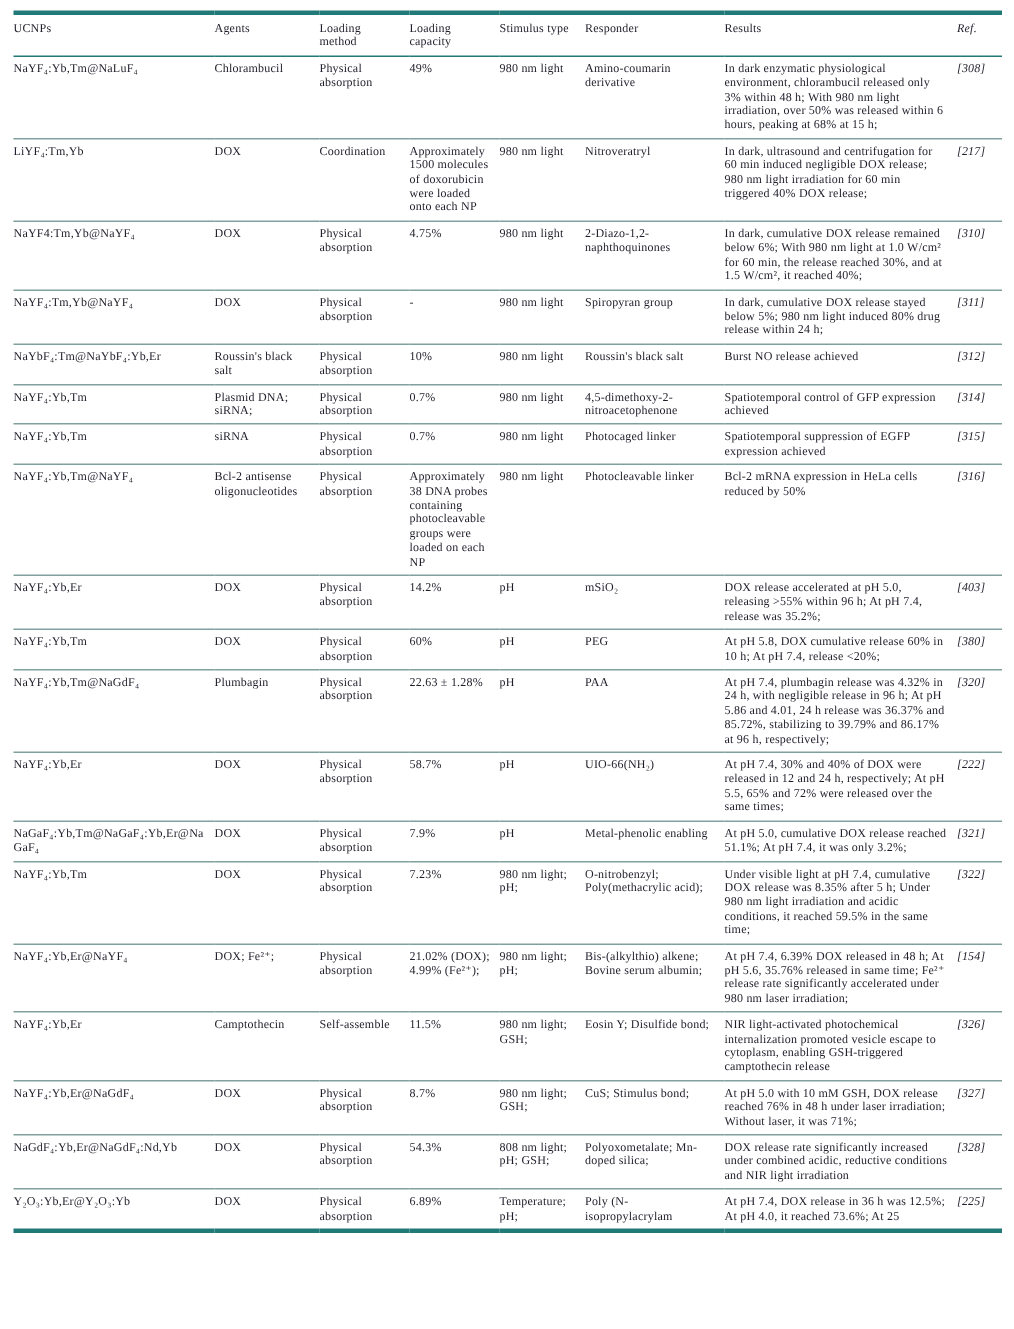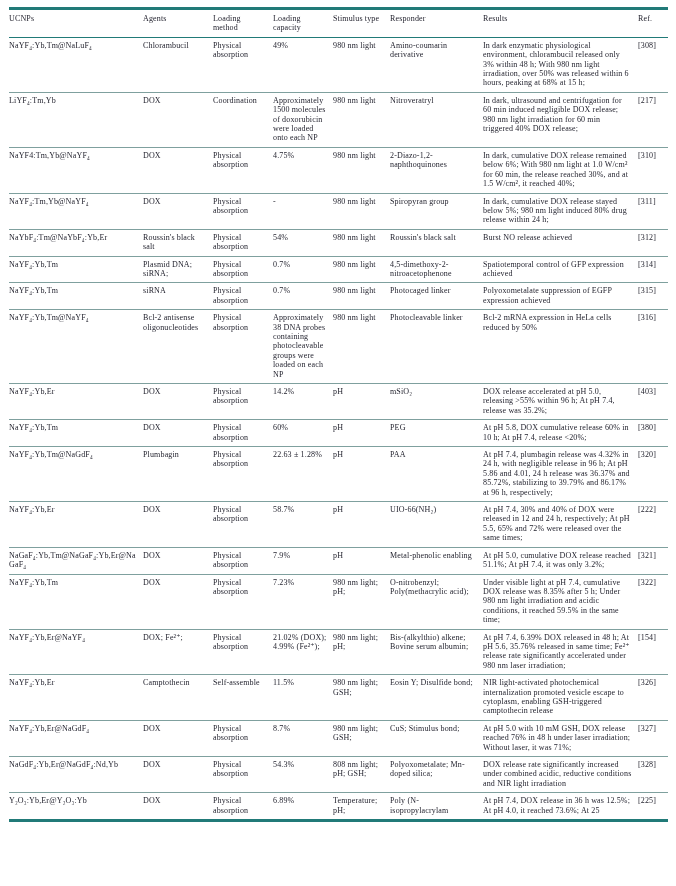--- a/index.html
+++ b/index.html
@@ -12,21 +12,21 @@
   .page { padding:7px 8px 0 9px; }
   table.paper-table {
     width:659px; table-layout:fixed; border-collapse:collapse;
     border-top:3px solid var(--rule); border-bottom:3.5px solid var(--rule);
   }
   th,td {
     vertical-align:top; text-align:left; font-weight:normal;
     font-size:8px; line-height:9.4px; letter-spacing:0.15px;
     padding:3px 6px 4px 0; overflow-wrap:break-word; word-break:break-word;
   }
-  td.col-ref, th.col-ref { padding-right:0; }
+  td.col-ref, th.col-ref { padding-right:0;font-style:italic; }
   thead th { border-bottom:1.5px solid var(--rule); padding-top:4px; padding-bottom:4px; }
   tbody td { border-bottom:0.9px solid var(--row-rule); }
   tbody tr:last-child td { border-bottom:none;margin-top:14px; }
 </style>
 </head>
 <body>
 
 <div class="page">
   <table class="paper-table">
     <colgroup>
@@ -89,21 +89,21 @@
           <td class="col-capacity">-</td>
           <td class="col-stimulus">980 nm light</td>
           <td class="col-responder">Spiropyran group</td>
           <td class="col-results">In dark, cumulative DOX release stayed below 5%; 980 nm light induced 80% drug release within 24 h;</td>
           <td class="col-ref">[311]</td>
         </tr>
         <tr>
           <td class="col-ucnps">NaYbF₄:Tm@NaYbF₄:Yb,Er</td>
           <td class="col-agents">Roussin's black salt</td>
           <td class="col-method">Physical absorption</td>
-          <td class="col-capacity">54%</td>
+          <td class="col-capacity">10%</td>
           <td class="col-stimulus">980 nm light</td>
           <td class="col-responder">Roussin's black salt</td>
           <td class="col-results">Burst NO release achieved</td>
           <td class="col-ref">[312]</td>
         </tr>
         <tr>
           <td class="col-ucnps">NaYF₄:Yb,Tm</td>
           <td class="col-agents">Plasmid DNA; siRNA;</td>
           <td class="col-method">Physical absorption</td>
           <td class="col-capacity">0.7%</td>
@@ -112,21 +112,21 @@
           <td class="col-results">Spatiotemporal control of GFP expression achieved</td>
           <td class="col-ref">[314]</td>
         </tr>
         <tr>
           <td class="col-ucnps">NaYF₄:Yb,Tm</td>
           <td class="col-agents">siRNA</td>
           <td class="col-method">Physical absorption</td>
           <td class="col-capacity">0.7%</td>
           <td class="col-stimulus">980 nm light</td>
           <td class="col-responder">Photocaged linker</td>
-          <td class="col-results">Polyoxometalate suppression of EGFP expression achieved</td>
+          <td class="col-results">Spatiotemporal suppression of EGFP expression achieved</td>
           <td class="col-ref">[315]</td>
         </tr>
         <tr>
           <td class="col-ucnps">NaYF₄:Yb,Tm@NaYF₄</td>
           <td class="col-agents">Bcl-2 antisense oligonucleotides</td>
           <td class="col-method">Physical absorption</td>
           <td class="col-capacity">Approximately 38 DNA probes containing photocleavable groups were loaded on each NP</td>
           <td class="col-stimulus">980 nm light</td>
           <td class="col-responder">Photocleavable linker</td>
           <td class="col-results">Bcl-2 mRNA expression in HeLa cells reduced by 50%</td>

